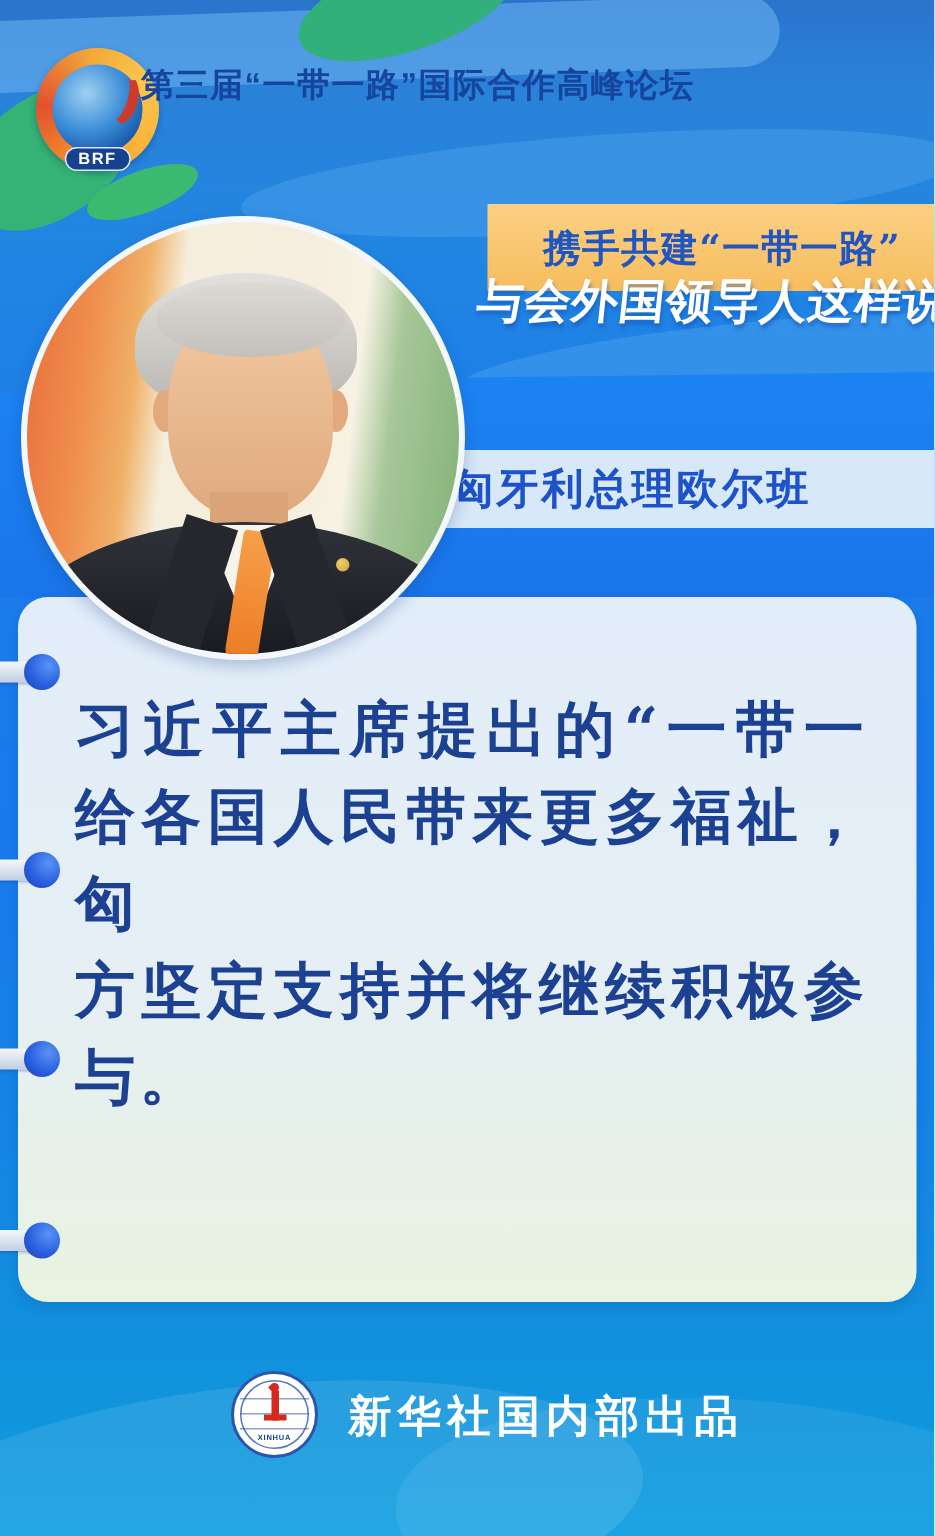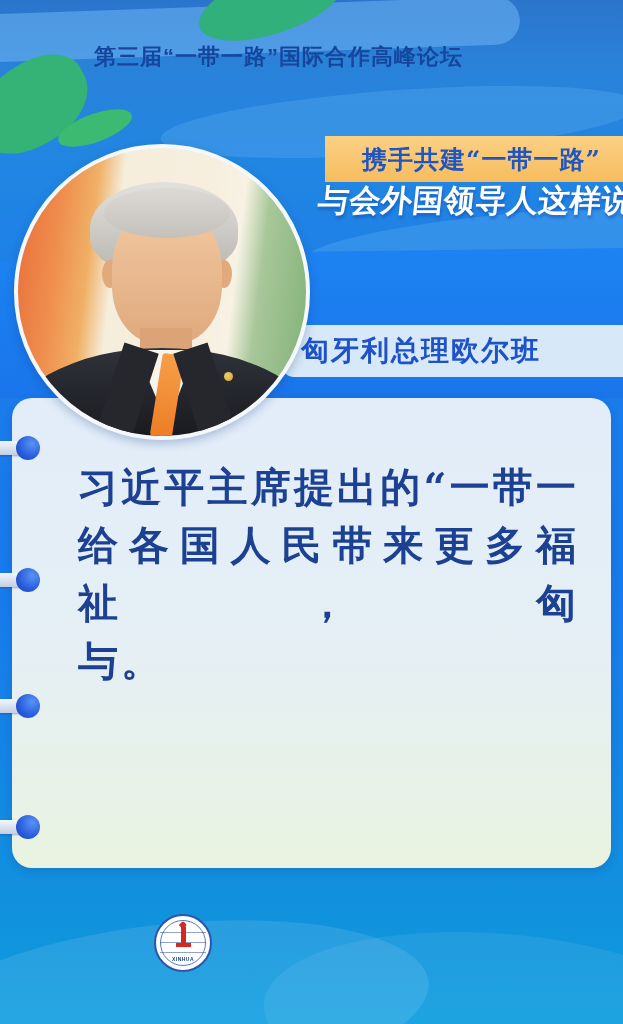--- a/index.html
+++ b/index.html
@@ -22,26 +22,26 @@
   
   .brf-logo{position:absolute;left:24px;top:32px;width:82px;height:82px;z-index:3;}
   .brf-ring{position:absolute;inset:0;border-radius:50%;background:conic-gradient(from 130deg,#f9b43c,#f28a2c 22%,#e2512f 40%,#f2a93a 62%,#fbc54e 80%,#f9b43c);box-shadow:0 2px 5px rgba(10,40,100,.35);}
   .brf-globe{position:absolute;inset:11px;border-radius:50%;background:radial-gradient(circle at 38% 32%,#9ed1f2,#3f8fd8 45%,#1a5cb0 75%,#123f86);}
   .brf-red{position:absolute;right:14px;top:16px;width:18px;height:30px;border-radius:50%;border-right:7px solid #cf3b2b;border-top:3px solid transparent;border-bottom:3px solid transparent;transform:rotate(18deg);}
   .brf-label{position:absolute;left:50%;bottom:0;transform:translateX(-50%);background:#16418f;color:#fff;font-size:11px;font-weight:bold;letter-spacing:1px;padding:1px 8px;border-radius:9px;border:1px solid #dce8f8;}
   .title-zh{position:absolute;left:94px;top:42px;width:520px;font-size:22px;font-weight:700;letter-spacing:1px;color:#16459e;z-index:3;}
   .title-en{position:absolute;left:95px;top:79px;width:520px;font-size:15px;font-weight:700;color:#16459e;z-index:3;}
 
   
-  .orange-badge{position:absolute;left:325px;top:136px;right:0;height:46px;background:linear-gradient(180deg,#fbd084,#f7bd5e);z-index:3;display:flex;align-items:center;justify-content:center;padding-left:15px;}
+  .orange-badge{position:absolute;left:325px;top:136px;right:0;height:58px;background:linear-gradient(180deg,#fbd084,#f7bd5e);z-index:3;display:flex;align-items:center;justify-content:center;padding-left:15px;}
   .orange-badge .t{font-family:"DejaVu Serif",serif;font-weight:700;font-size:25px;letter-spacing:1px;color:#2156c0;}
   .slogan{position:absolute;left:318px;top:180px;width:300px;font-size:31px;font-weight:900;color:#ffffff;letter-spacing:.5px;transform:skewX(-6deg);text-shadow:1px 3px 3px rgba(18,70,170,.5);z-index:3;white-space:nowrap;}
 
   
-  .name-band{position:absolute;left:283px;right:0;top:300px;height:52px;background:#d7e8f8;border-radius:10px 0 0 10px;z-index:3;display:flex;align-items:center;margin-top:25px;}
+  .name-band{position:absolute;left:283px;right:0;top:300px;height:52px;background:#d7e8f8;border-radius:10px 0 0 10px;z-index:3;display:flex;align-items:center;}
   .name-band .t{font-size:28px;font-weight:800;color:#1d52c8;letter-spacing:2px;padding-left:18px;}
 
   
   .photo{position:absolute;left:14px;top:144px;width:288px;height:288px;border-radius:50%;border:4px solid #f4f8fc;overflow:hidden;z-index:5;box-shadow:0 4px 10px rgba(10,50,120,.25);
     background:linear-gradient(97deg,#e86b38 0%,#ef8f4e 16%,#f0b066 26%,#f5eedd 34%,#f6efdf 62%,#f7f2e4 72%,#a8c79a 80%,#7fb073 100%);}
   .p-hair{position:absolute;left:72px;top:34px;width:148px;height:92px;background:linear-gradient(180deg,#e3e1de,#b9b6b0);border-radius:50% 50% 40% 40%;}
   .p-face{position:absolute;left:94px;top:58px;width:110px;height:138px;background:linear-gradient(180deg,#eec29a 20%,#e0a97e);border-radius:46% 46% 42% 42%;}
   .p-fringe{position:absolute;left:86px;top:40px;width:126px;height:50px;background:linear-gradient(180deg,#dddad6,#c4c0ba);border-radius:50%;}
   .p-ear-l{position:absolute;left:84px;top:112px;width:16px;height:28px;background:#e2a97d;border-radius:50%;}
   .p-ear-r{position:absolute;left:198px;top:112px;width:16px;height:28px;background:#e2a97d;border-radius:50%;}
@@ -49,21 +49,21 @@
   .p-suit{position:absolute;left:-16px;top:200px;width:320px;height:100px;background:linear-gradient(180deg,#30323a,#17181d);border-radius:50% 50% 0 0 / 90% 90% 0 0;}
   .p-shirt{position:absolute;left:118px;top:202px;width:60px;height:74px;background:#f7f4ea;clip-path:polygon(0 0,100% 0,52% 100%);}
   .p-tie{position:absolute;left:138px;top:206px;width:22px;height:86px;background:linear-gradient(180deg,#f6a049,#ec7c24);transform:rotate(9deg);border-radius:3px 3px 6px 6px;}
   .p-lapel-l{position:absolute;left:92px;top:198px;width:36px;height:88px;background:#26272d;transform:rotate(18deg);}
   .p-lapel-r{position:absolute;left:168px;top:198px;width:36px;height:88px;background:#26272d;transform:rotate(-18deg);}
   .p-pin{position:absolute;left:206px;top:224px;width:9px;height:9px;border-radius:50%;background:radial-gradient(circle at 35% 35%,#f0cf6a,#caa23a);}
 
   
   .card{position:absolute;left:12px;top:398px;width:599px;height:470px;border-radius:20px;z-index:4;
     background:linear-gradient(180deg,#e2edfa 0%,#e5eff4 55%,#e9f3e0 100%);box-shadow:0 3px 8px rgba(10,50,120,.18);}
-  .quote{padding:60px 32px 0 38px;font-family:"DejaVu Serif",serif;font-weight:600;font-size:40px;line-height:58px;letter-spacing:3px;color:#1c4193;margin-left:28px;}
+  .quote{padding:60px 32px 0 38px;font-family:"DejaVu Serif",serif;font-weight:600;font-size:40px;line-height:58px;letter-spacing:3px;color:#1c4193;}
   .q-line{text-align:justify;text-align-last:justify;}
   .q-last{text-align-last:left;}
 
   
   .clip{position:absolute;left:-6px;width:46px;height:24px;z-index:6;}
   .clip-bar{position:absolute;left:0;top:5px;width:34px;height:14px;background:linear-gradient(180deg,#f4f7fc,#c3cee4);border-radius:7px;box-shadow:0 1px 2px rgba(20,50,120,.35);}
   .clip-ball{position:absolute;left:22px;top:0;width:24px;height:24px;border-radius:50%;background:radial-gradient(circle at 68% 32%,#5a93f4,#2a60e0 55%,#1c3fb4);}
   .c1{top:436px;}.c2{top:568px;}.c3{top:694px;}.c4{top:815px;}
 
   
@@ -85,20 +85,26 @@
   <div class="stroke1"></div>
   <div class="stroke2"></div>
   <div class="stroke3"></div>
   <div class="green1"></div>
   <div class="green2"></div>
   <div class="green3"></div>
   <div class="wave1"></div>
   <div class="wave2"></div>
   <div class="mid-band"></div>
 
+  <div class="brf-logo">
+    <div class="brf-ring"></div>
+    <div class="brf-globe"></div>
+    <div class="brf-red"></div>
+    <div class="brf-label">BRF</div>
+  </div>
   <div class="title-zh">第三届“一带一路”国际合作高峰论坛</div>
 
   <div class="orange-badge">
     <span class="t">携手共建“一带一路”</span>
   </div>
   <div class="slogan">与会外国领导人这样说</div>
 
   <div class="name-band">
     <span class="t">匈牙利总理欧尔班</span>
   </div>
@@ -115,20 +121,21 @@
     <div class="p-tie"></div>
     <div class="p-lapel-l"></div>
     <div class="p-lapel-r"></div>
     <div class="p-pin"></div>
   </div>
 
   <div class="card">
     <div class="quote">
       <div class="q-line">习近平主席提出的“一带一</div>
       <div class="q-line">给各国人民带来更多福祉，匈</div>
+      <div class="q-line">方坚定支持并将继续积极参</div>
       <div class="q-line q-last">与。</div>
     </div>
   </div>
 
   <div class="clip c1">
       <div class="clip-bar"></div>
       <div class="clip-ball"></div>
     </div>
   <div class="clip c2">
       <div class="clip-bar"></div>
@@ -146,14 +153,15 @@
   <div class="xh-logo">
     <div class="xh-ring"></div>
     <div class="xh-line xh-l1"></div>
     <div class="xh-line xh-l2"></div>
     <div class="xh-line xh-l3"></div>
     <div class="xh-flame"></div>
     <div class="xh-bar"></div>
     <div class="xh-cross"></div>
     <div class="xh-word">XINHUA</div>
   </div>
+  <div class="credit">新华社国内部出品</div>
 
 </div>
 
 </body></html>

